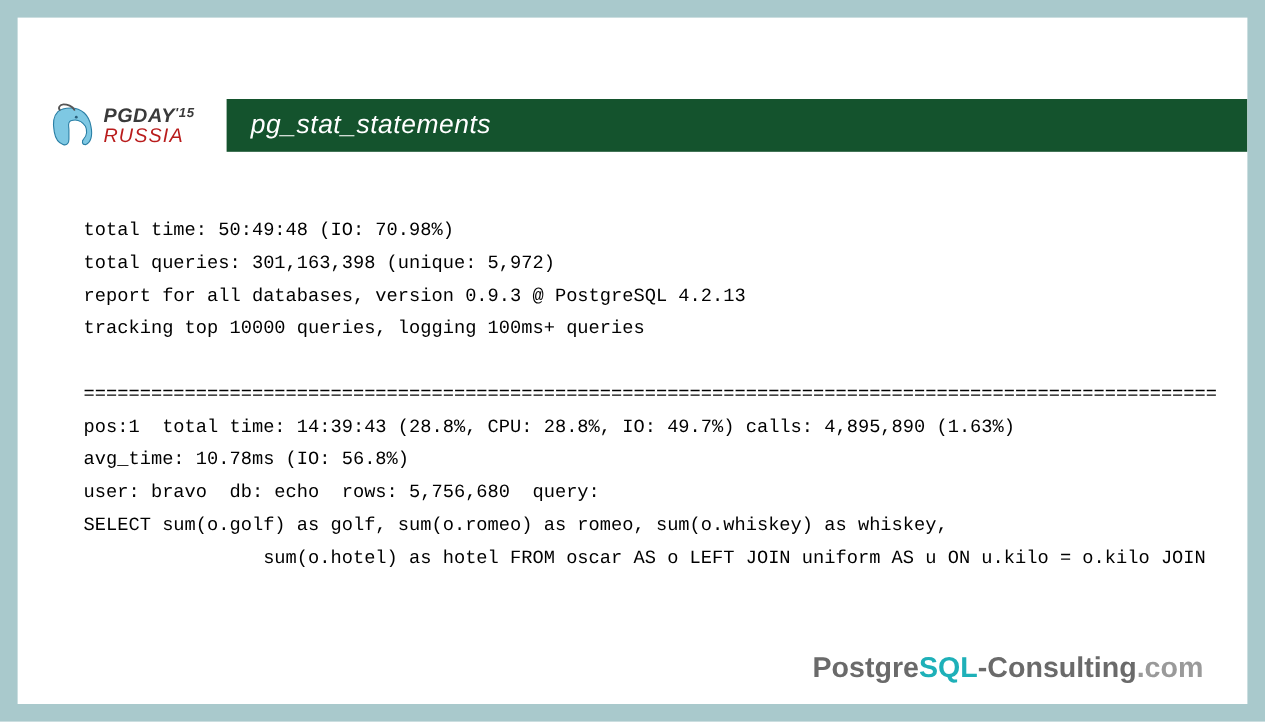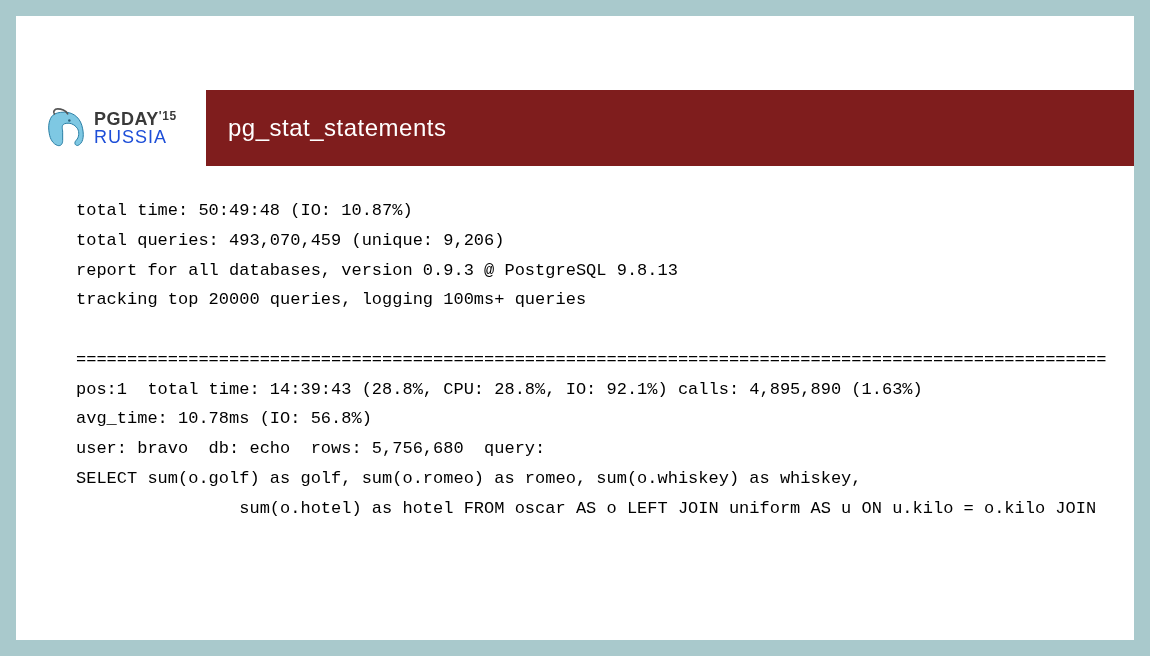--- a/index.html
+++ b/index.html
@@ -16,43 +16,44 @@
     height: 624px;
     background: #ffffff;
     position: relative;
     overflow: hidden;
   }
   .header {
     position: absolute;
     top: 74px;
     left: 0;
     right: 0;
-    height: 76px;
+    height: 48px;
     display: flex;
     align-items: stretch;
+    font-style: italic;
   }
   .logo-zone {
     width: 190px;
     display: flex;
     align-items: center;
     padding-left: 30px;
     gap: 8px;
   }
   .elephant {
     width: 40px;
     height: 42px;
     flex-shrink: 0;
   }
   .logo-text { line-height: 1.0; }
   .logo-text .top { font-size: 18px; font-weight: 700; color: #3a3a3a; letter-spacing: 0.5px; }
   .logo-text .top .yr { font-size: 12px; vertical-align: top; color: #3a3a3a; }
-  .logo-text .bottom { font-size: 18px; font-weight: 400; color: #1d4ed8; letter-spacing: 1px; }
+  .logo-text .bottom { font-size: 18px; font-weight: 400; color: #b91c1c; letter-spacing: 1px; }
   .title-bar {
     flex: 1;
-    background: #7f1d1d;
+    background: #14532d;
     color: #ffffff;
     display: flex;
     align-items: center;
     padding-left: 22px;
     font-size: 24px;
     font-weight: 300;
     letter-spacing: 0.5px;
   }
   .content {
     position: absolute;
@@ -90,26 +91,27 @@
         <circle cx="28" cy="16" r="1.5" fill="#2a5f7a"></circle>
       </svg>
       <div class="logo-text">
         <div class="top"><span>PGDAY</span><span class="yr">'15</span></div>
         <div class="bottom">RUSSIA</div>
       </div>
     </div>
     <div class="title-bar">pg_stat_statements</div>
   </div>
 
-  <div class="content"><span>total time: 50:49:48 (IO: 10.87%)</span>
-<span>total queries: 493,070,459 (unique: 9,206)</span>
-<span>report for all databases, version 0.9.3 @ PostgreSQL 9.8.13</span>
-<span>tracking top 20000 queries, logging 100ms+ queries</span>
+  <div class="content"><span>total time: 50:49:48 (IO: 70.98%)</span>
+<span>total queries: 301,163,398 (unique: 5,972)</span>
+<span>report for all databases, version 0.9.3 @ PostgreSQL 4.2.13</span>
+<span>tracking top 10000 queries, logging 100ms+ queries</span>
 
 <span>=====================================================================================================</span>
-<span>pos:1  total time: 14:39:43 (28.8%, CPU: 28.8%, IO: 92.1%) calls: 4,895,890 (1.63%)</span>
+<span>pos:1  total time: 14:39:43 (28.8%, CPU: 28.8%, IO: 49.7%) calls: 4,895,890 (1.63%)</span>
 <span>avg_time: 10.78ms (IO: 56.8%)</span>
 <span>user: bravo  db: echo  rows: 5,756,680  query:</span>
 <span>SELECT sum(o.golf) as golf, sum(o.romeo) as romeo, sum(o.whiskey) as whiskey,</span>
 <span>                sum(o.hotel) as hotel FROM oscar AS o LEFT JOIN uniform AS u ON u.kilo = o.kilo JOIN </span></div>
 
+  <div class="footer-brand"><span>Postgre</span><span class="teal">SQL</span><span>-Consulting</span><span class="grey2">.com</span></div>
 
 </div>
 
 </body></html>

